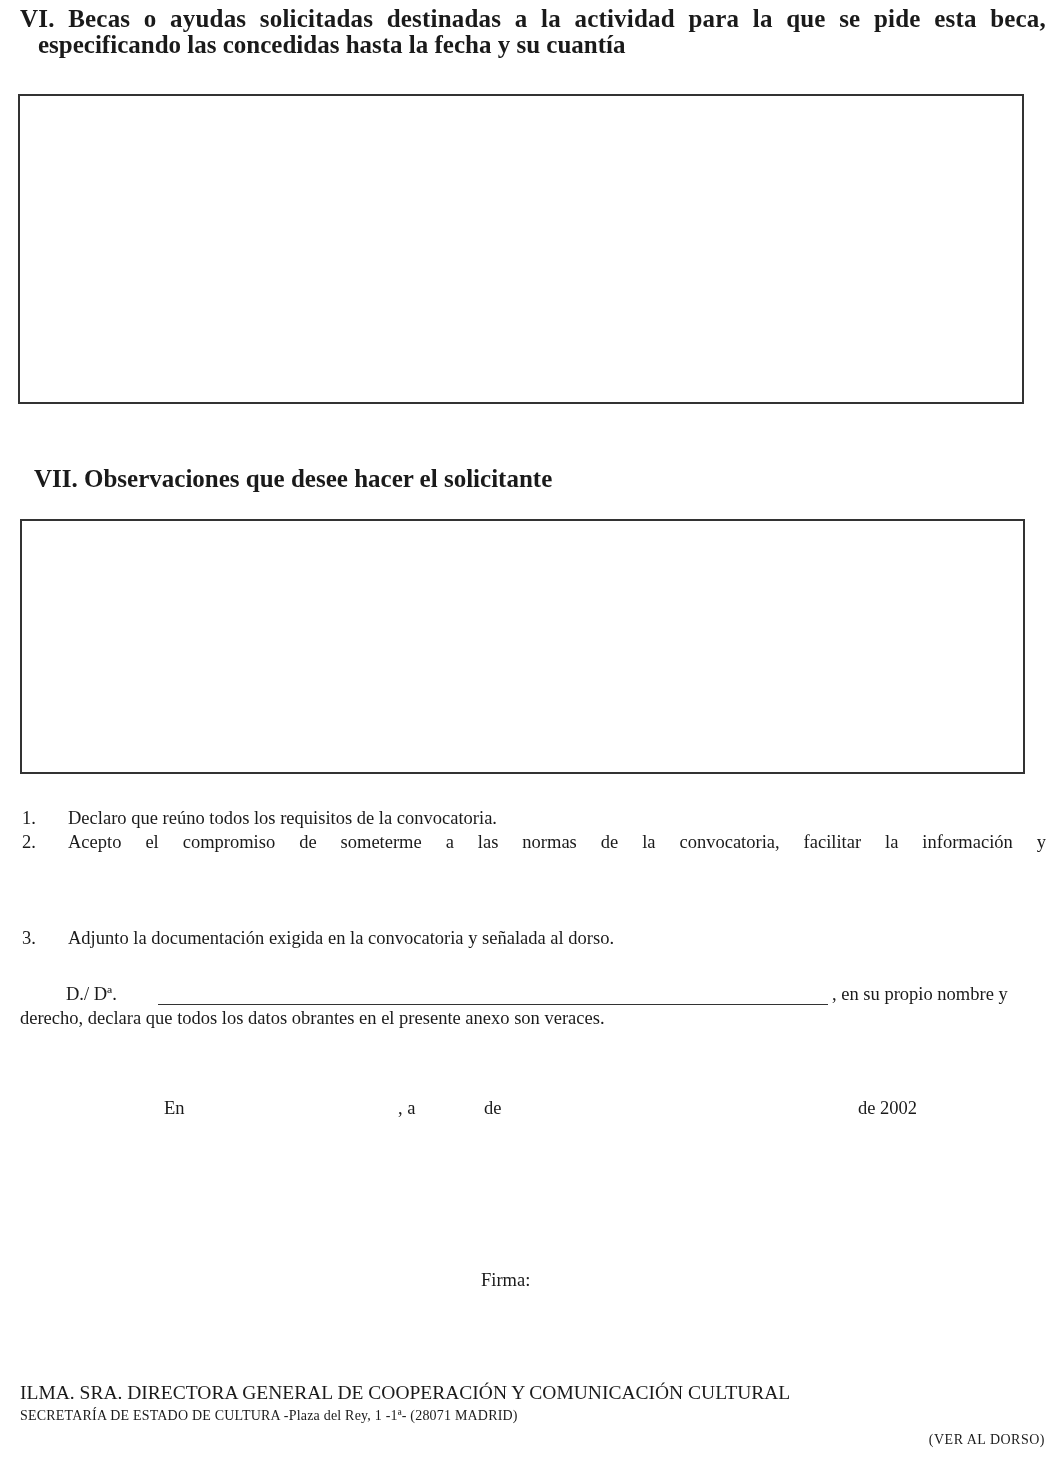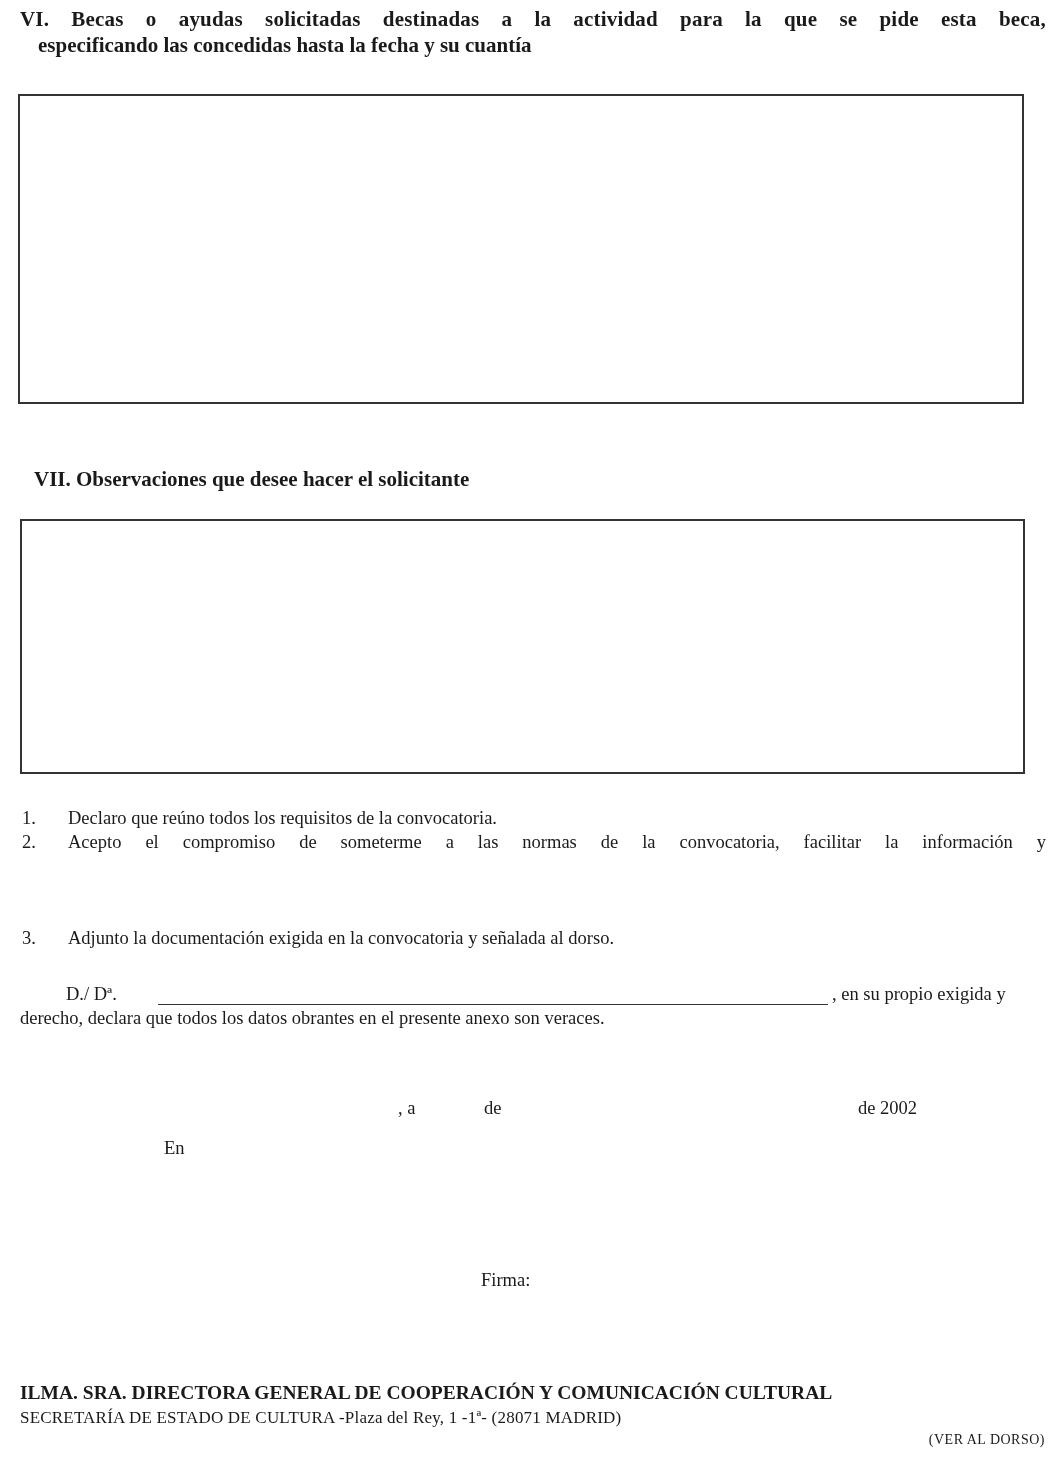--- a/index.html
+++ b/index.html
@@ -1,33 +1,33 @@
 <!DOCTYPE html>
 <html><head>
 <meta charset="utf-8">
 <style>
   html, body { margin:0; padding:0; background:#ffffff; }
   body { width:1063px; height:1471px; position:relative; overflow:hidden; color:#1a1a1a;
          font-family:"Liberation Serif", "DejaVu Serif", serif; }
   .abs { position:absolute; }
-  .heading { font-weight:bold; font-size:21px; line-height:26px; }
+  .heading { font-weight:bold; font-size:25px; line-height:26px; }
   .h1 { left:20px; top:6px; width:1026px; text-align:justify; text-align-last:justify; letter-spacing:0.2px; }
   .h1b { left:38px; top:32px; }
   .h2 { left:34px; top:466px; }
   .box { border:2px solid #333; box-sizing:border-box; }
   .box1 { left:18px; top:94px; width:1006px; height:310px; }
   .box2 { left:20px; top:519px; width:1005px; height:255px; }
   .body-text { font-size:18.5px; line-height:24px; }
   .item { left:22px; width:1024px; }
   .item .n { position:absolute; left:0; }
   .item .t { position:absolute; left:46px; width:978px; }
   .jl { text-align:justify; text-align-last:justify; }
   .line { border-bottom:1px solid #333; }
-  .footer-title { font-weight:bold; font-size:19.5px; left:20px; top:1382px;text-align:right; }
-  .footer-sub { font-size:17px; left:20px; top:1408px; letter-spacing:0.2px; }
+  .footer-title { font-weight:normal; font-size:19.5px; left:20px; top:1382px;text-align:right; }
+  .footer-sub { font-size:14px; left:20px; top:1408px; letter-spacing:0.2px; }
   .ver { font-size:14px; right:18px; top:1432px; letter-spacing:0.5px; }
 </style>
 </head>
 <body>
 
 <div class="abs heading h1">VI. Becas o ayudas solicitadas destinadas a la actividad para la que se pide esta beca,</div>
 <div class="abs heading h1b">especificando las concedidas hasta la fecha y su cuantía</div>
 
 <div class="abs box box1">
   <span></span>
@@ -49,24 +49,24 @@
 </div>
 <div class="abs item body-text" style="top:926px;height:24px;">
   <span class="n">3.</span>
   <span class="t">Adjunto la documentación exigida en la convocatoria y señalada al dorso.</span>
 </div>
 
 <div class="abs body-text" style="left:66px;top:982px;">D./ Dª.</div>
 <div class="abs line" style="left:158px;top:984px;width:670px;height:20px;">
   <span></span>
 </div>
-<div class="abs body-text" style="left:832px;top:982px;">, en su propio exigida y</div>
+<div class="abs body-text" style="left:832px;top:982px;">, en su propio nombre y</div>
 <div class="abs body-text" style="left:20px;top:1006px;">derecho, declara que todos los datos obrantes en el presente anexo son veraces.</div>
 
-<div class="abs body-text" style="left:164px;top:1096px;margin-top:40px;">En</div>
+<div class="abs body-text" style="left:164px;top:1096px;">En</div>
 <div class="abs" style="left:200px;top:1096px;width:190px;height:24px;">
   <span></span>
 </div>
 <div class="abs body-text" style="left:398px;top:1096px;">, a</div>
 <div class="abs" style="left:432px;top:1096px;width:60px;height:24px;">
   <span></span>
 </div>
 <div class="abs body-text" style="left:484px;top:1096px;">de</div>
 <div class="abs" style="left:540px;top:1096px;width:270px;height:24px;">
   <span></span>

